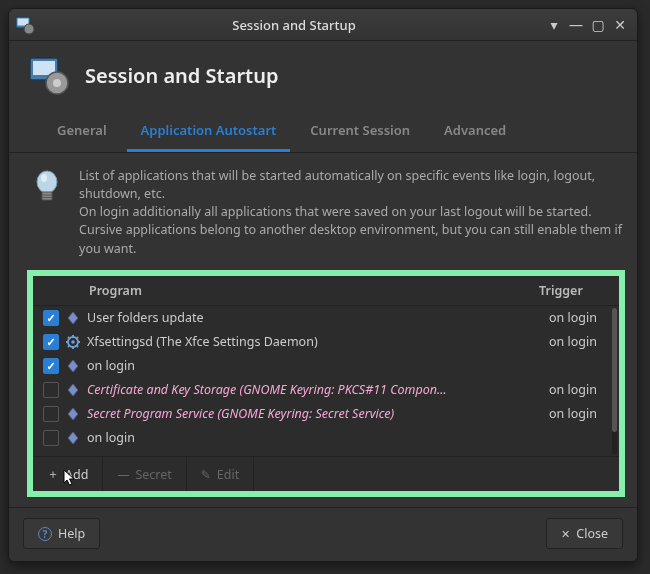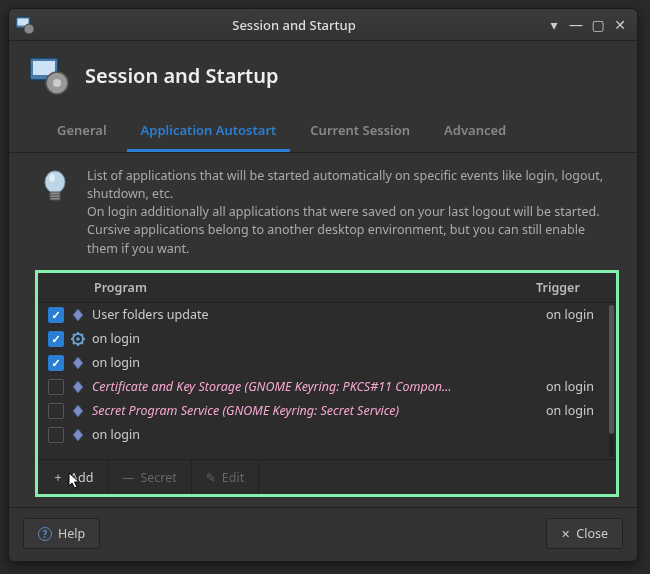--- a/index.html
+++ b/index.html
@@ -57,32 +57,31 @@
       cursor: pointer;
       border-bottom: 3px solid transparent;
       font-size: 13px;
     }
     .tab.active {
       color: #2a7fd4;
       border-bottom-color: #2a7fd4;
     }
     .body {
       flex: 1;
-      padding: 14px 18px 10px 18px;
+      padding: 14px 12px 10px 18px;
       display: flex;
       flex-direction: column;
       overflow: hidden;
-      margin-left: 8px;
     }
     .info-row { display: flex; gap: 12px; margin-bottom: 12px;}
     .bulb { width: 40px; height: 40px; flex-shrink:0; display:flex; align-items:flex-start; justify-content:center; padding-top:2px;}
     .info-text { color: #aaa; line-height: 1.45; font-size: 12.5px;}
     .listpanel {
       flex: 1;
-      border: 3px solid #86efac;
+      border: 6px solid #86efac;
       background: #2c2c2c;
       display: flex;
       flex-direction: column;
       min-height: 0;
     }
     .list-header {
       display: flex;
       padding: 6px 10px;
       font-weight: 600;
       color: #bbb;
@@ -244,20 +243,21 @@
                   <line x1="7" y1="11" x2="7" y2="14"></line>
                   <line x1="0" y1="7" x2="3" y2="7"></line>
                   <line x1="11" y1="7" x2="14" y2="7"></line>
                   <line x1="2" y1="2" x2="4" y2="4"></line>
                   <line x1="10" y1="10" x2="12" y2="12"></line>
                   <line x1="2" y1="12" x2="4" y2="10"></line>
                   <line x1="10" y1="4" x2="12" y2="2"></line>
                 </g>
               </svg>
             </span>
+            <span class="rname">Xfsettingsd (The Xfce Settings Daemon)</span>
             <span class="rtrig">on login</span>
           </div>
           <div class="row">
             <span class="cb checked"></span>
             <span class="ricon">
               <svg width="14" height="14" viewBox="0 0 14 14">
                 <path d="M7 1 L12 7 L7 13 L2 7 Z" fill="#7a8fc5" stroke="#4a5a85"></path>
               </svg>
             </span>
             <span class="rtrig">on login</span>

